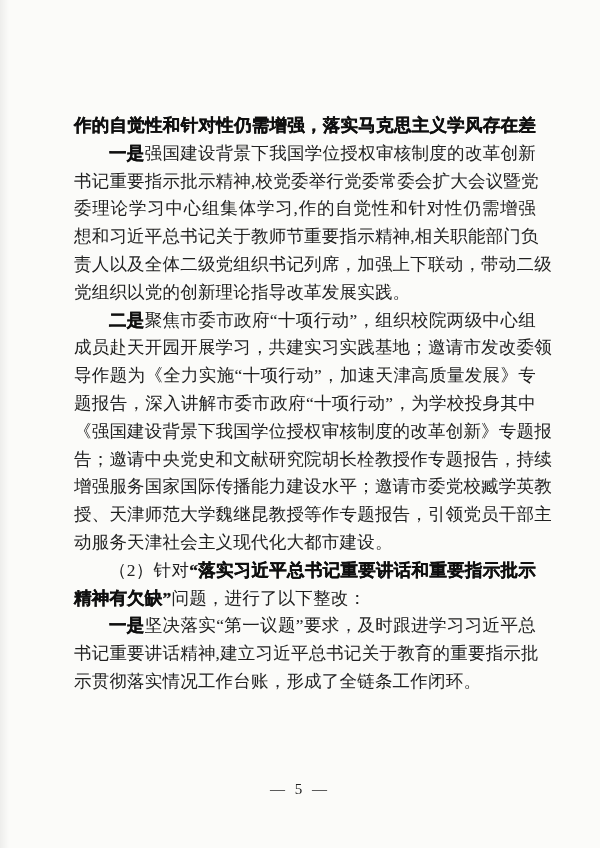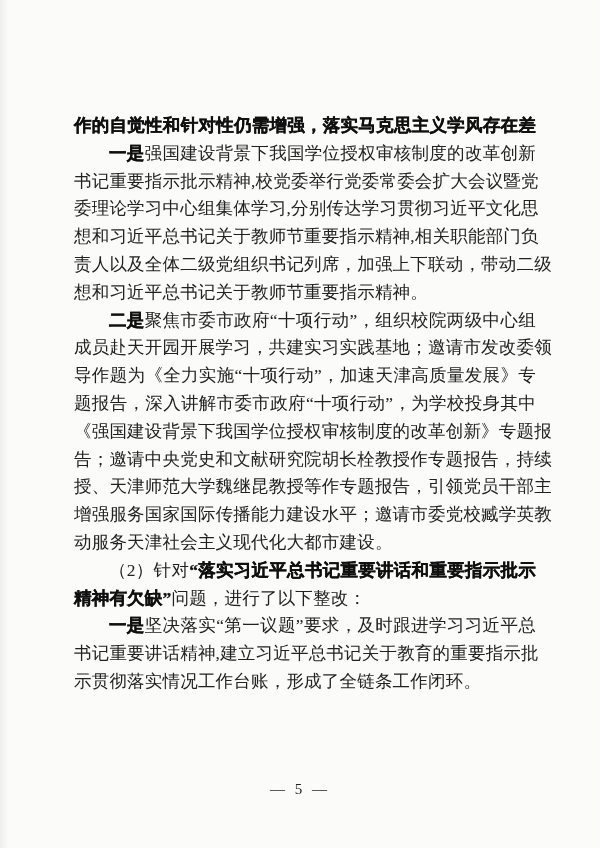--- a/index.html
+++ b/index.html
@@ -80,32 +80,32 @@
 </style>
 </head>
 <body>
 
 <div class="page">
   <div class="scan-edge"></div>
   <div class="text-block">
       <div class="line"><span class="seg bold">作的自觉性和针对性仍需增强，落实马克思主义学风存在差</span></div>
       <div class="line indent"><span class="seg bold">一是</span><span class="seg">强国建设背景下我国学位授权审核制度的改革创新</span></div>
       <div class="line"><span class="seg">书记重要指示批示精神,校党委举行党委常委会扩大会议暨党</span></div>
-      <div class="line"><span class="seg">委理论学习中心组集体学习,分别传达学习贯彻习近平文化思</span></div>
+      <div class="line"><span class="seg">委理论学习中心组集体学习,作的自觉性和针对性仍需增强</span></div>
       <div class="line"><span class="seg">想和习近平总书记关于教师节重要指示精神,相关职能部门负</span></div>
       <div class="line"><span class="seg">责人以及全体二级党组织书记列席，加强上下联动，带动二级</span></div>
-      <div class="line align-left"><span class="seg">想和习近平总书记关于教师节重要指示精神。</span></div>
+      <div class="line align-left"><span class="seg">党组织以党的创新理论指导改革发展实践。</span></div>
       <div class="line indent"><span class="seg bold">二是</span><span class="seg">聚焦市委市政府“十项行动”，组织校院两级中心组</span></div>
       <div class="line"><span class="seg">成员赴天开园开展学习，共建实习实践基地；邀请市发改委领</span></div>
       <div class="line"><span class="seg">导作题为《全力实施“十项行动”，加速天津高质量发展》专</span></div>
       <div class="line"><span class="seg">题报告，深入讲解市委市政府“十项行动”，为学校投身其中</span></div>
       <div class="line"><span class="seg">《强国建设背景下我国学位授权审核制度的改革创新》专题报</span></div>
       <div class="line"><span class="seg">告；邀请中央党史和文献研究院胡长栓教授作专题报告，持续</span></div>
+      <div class="line"><span class="seg">增强服务国家国际传播能力建设水平；邀请市委党校臧学英教</span></div>
       <div class="line"><span class="seg">授、天津师范大学魏继昆教授等作专题报告，引领党员干部主</span></div>
-      <div class="line"><span class="seg">增强服务国家国际传播能力建设水平；邀请市委党校臧学英教</span></div>
       <div class="line align-left"><span class="seg">动服务天津社会主义现代化大都市建设。</span></div>
       <div class="line indent"><span class="seg">（2）针对</span><span class="seg bold">“落实习近平总书记重要讲话和重要指示批示</span></div>
       <div class="line align-left"><span class="seg bold">精神有欠缺”</span><span class="seg">问题，进行了以下整改：</span></div>
       <div class="line indent"><span class="seg bold">一是</span><span class="seg">坚决落实“第一议题”要求，及时跟进学习习近平总</span></div>
       <div class="line"><span class="seg">书记重要讲话精神,建立习近平总书记关于教育的重要指示批</span></div>
       <div class="line align-left"><span class="seg">示贯彻落实情况工作台账，形成了全链条工作闭环。</span></div>
     </div>
   <div class="page-number">— 5 —</div>
 </div>
 

